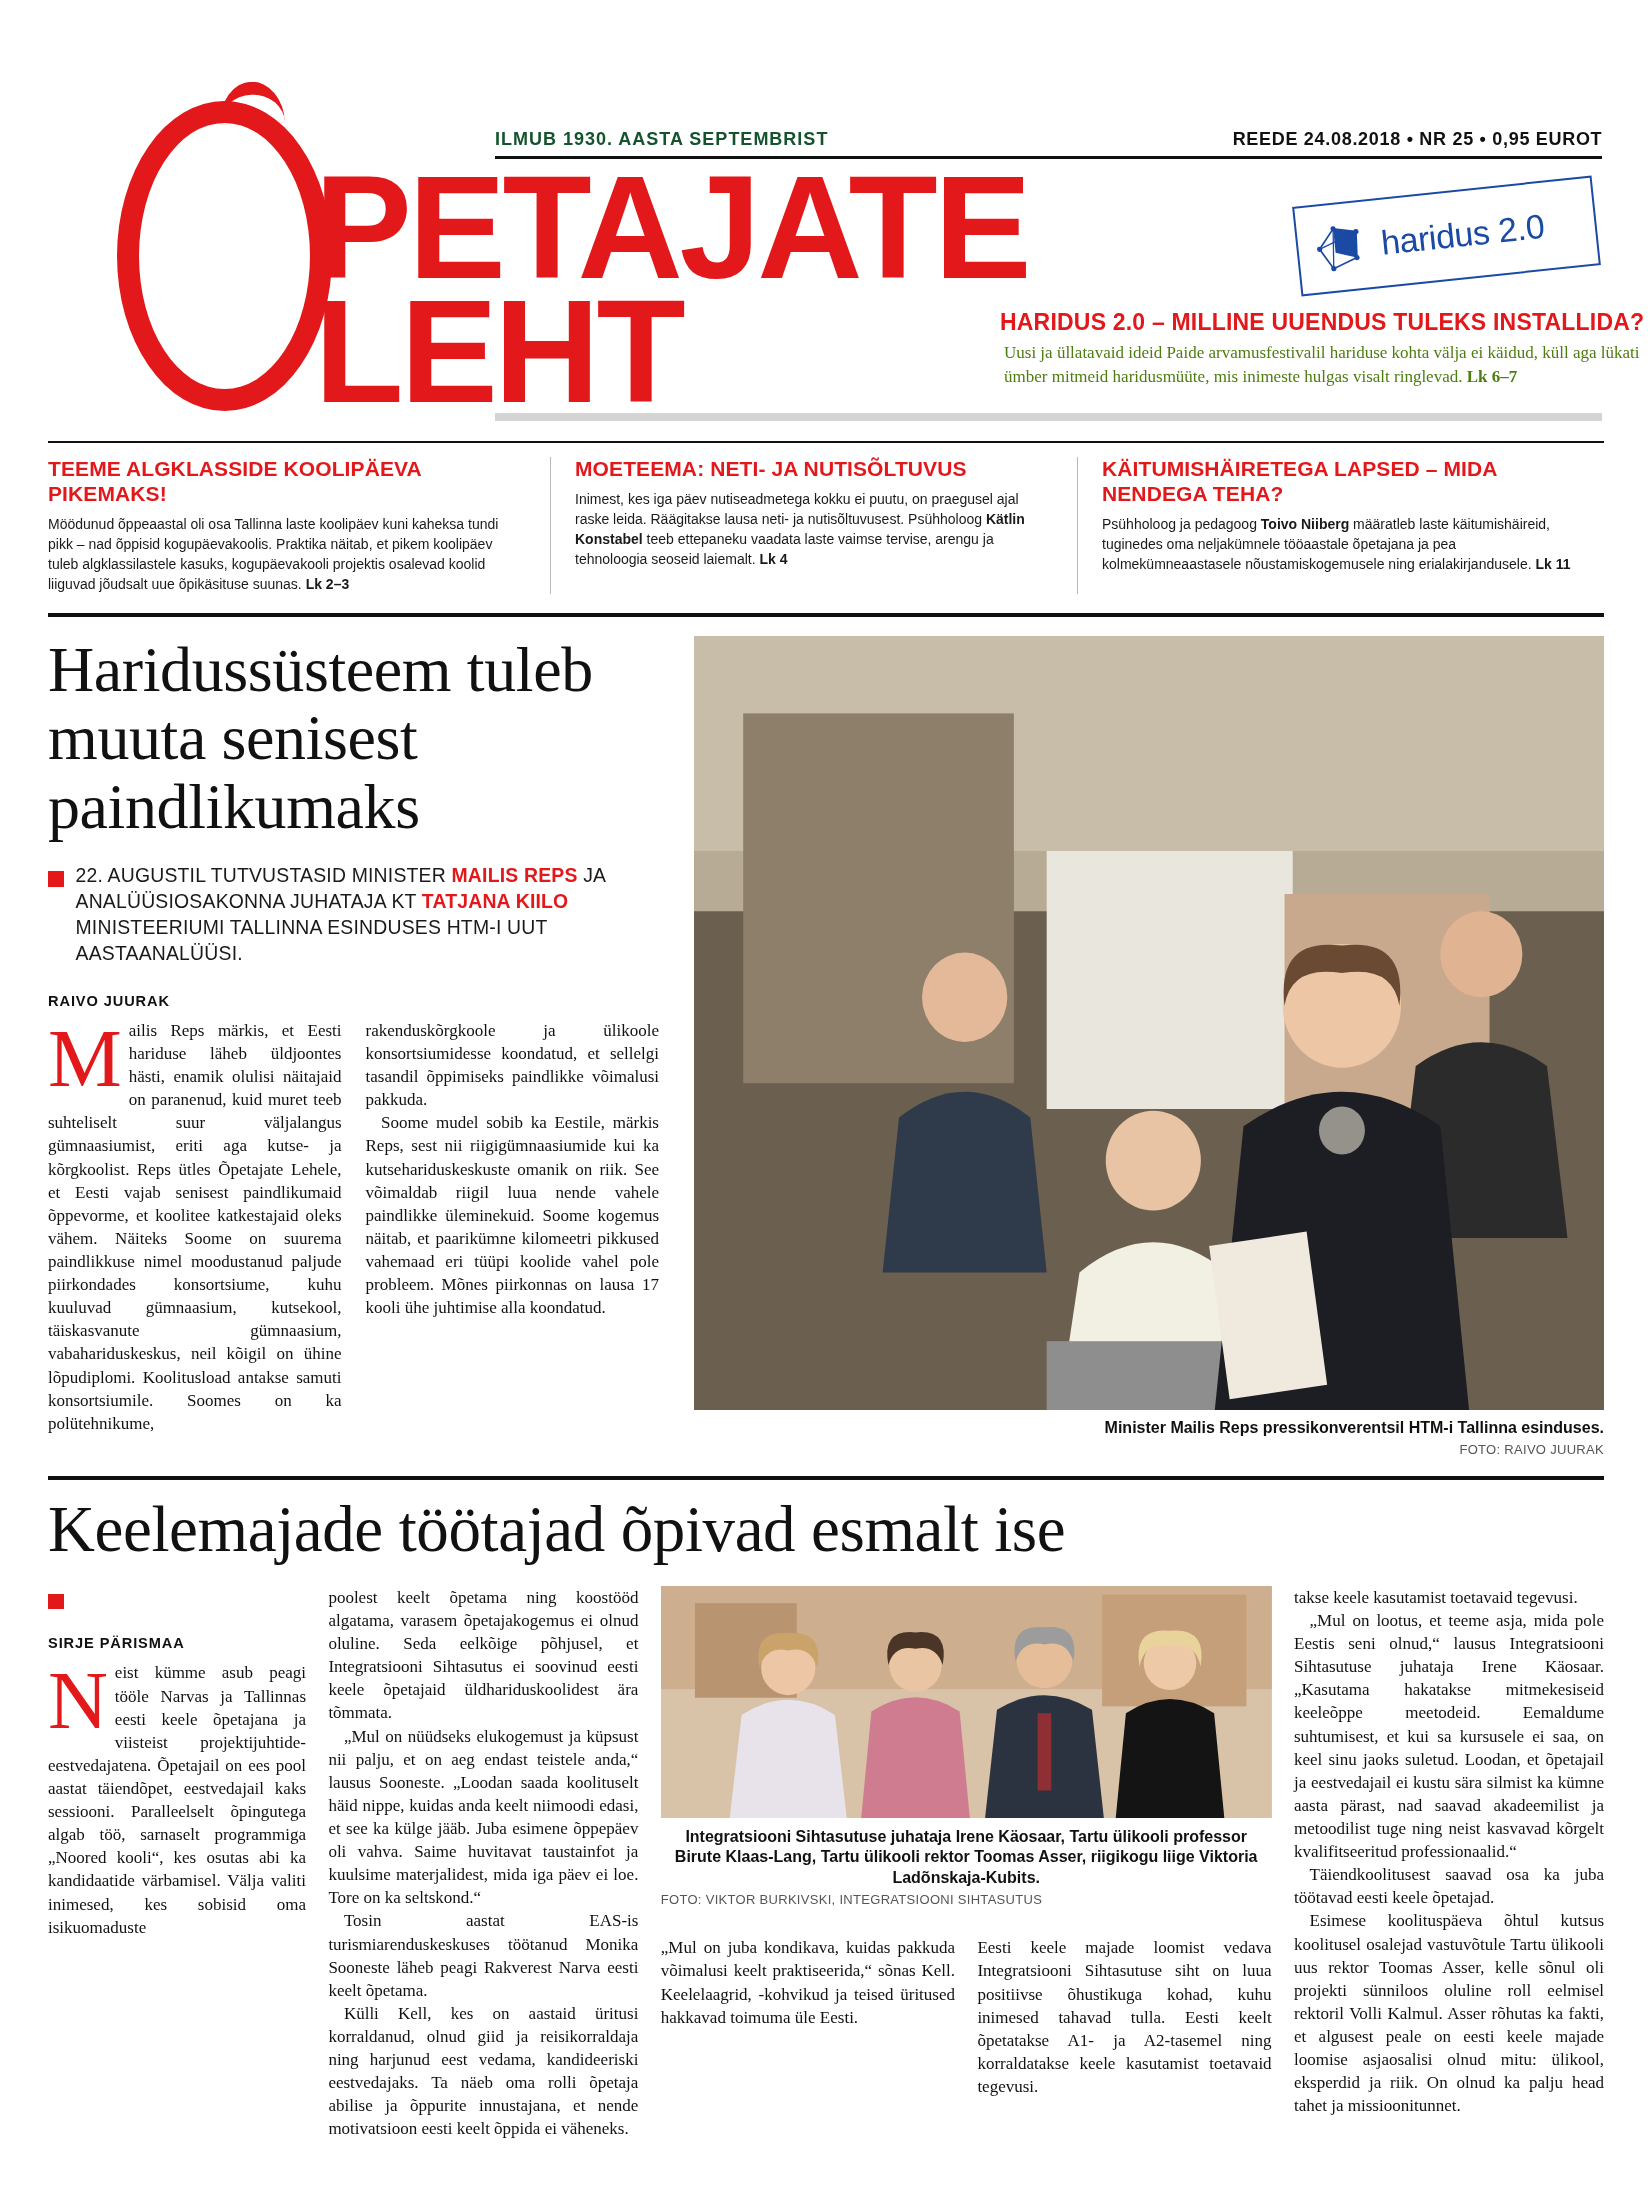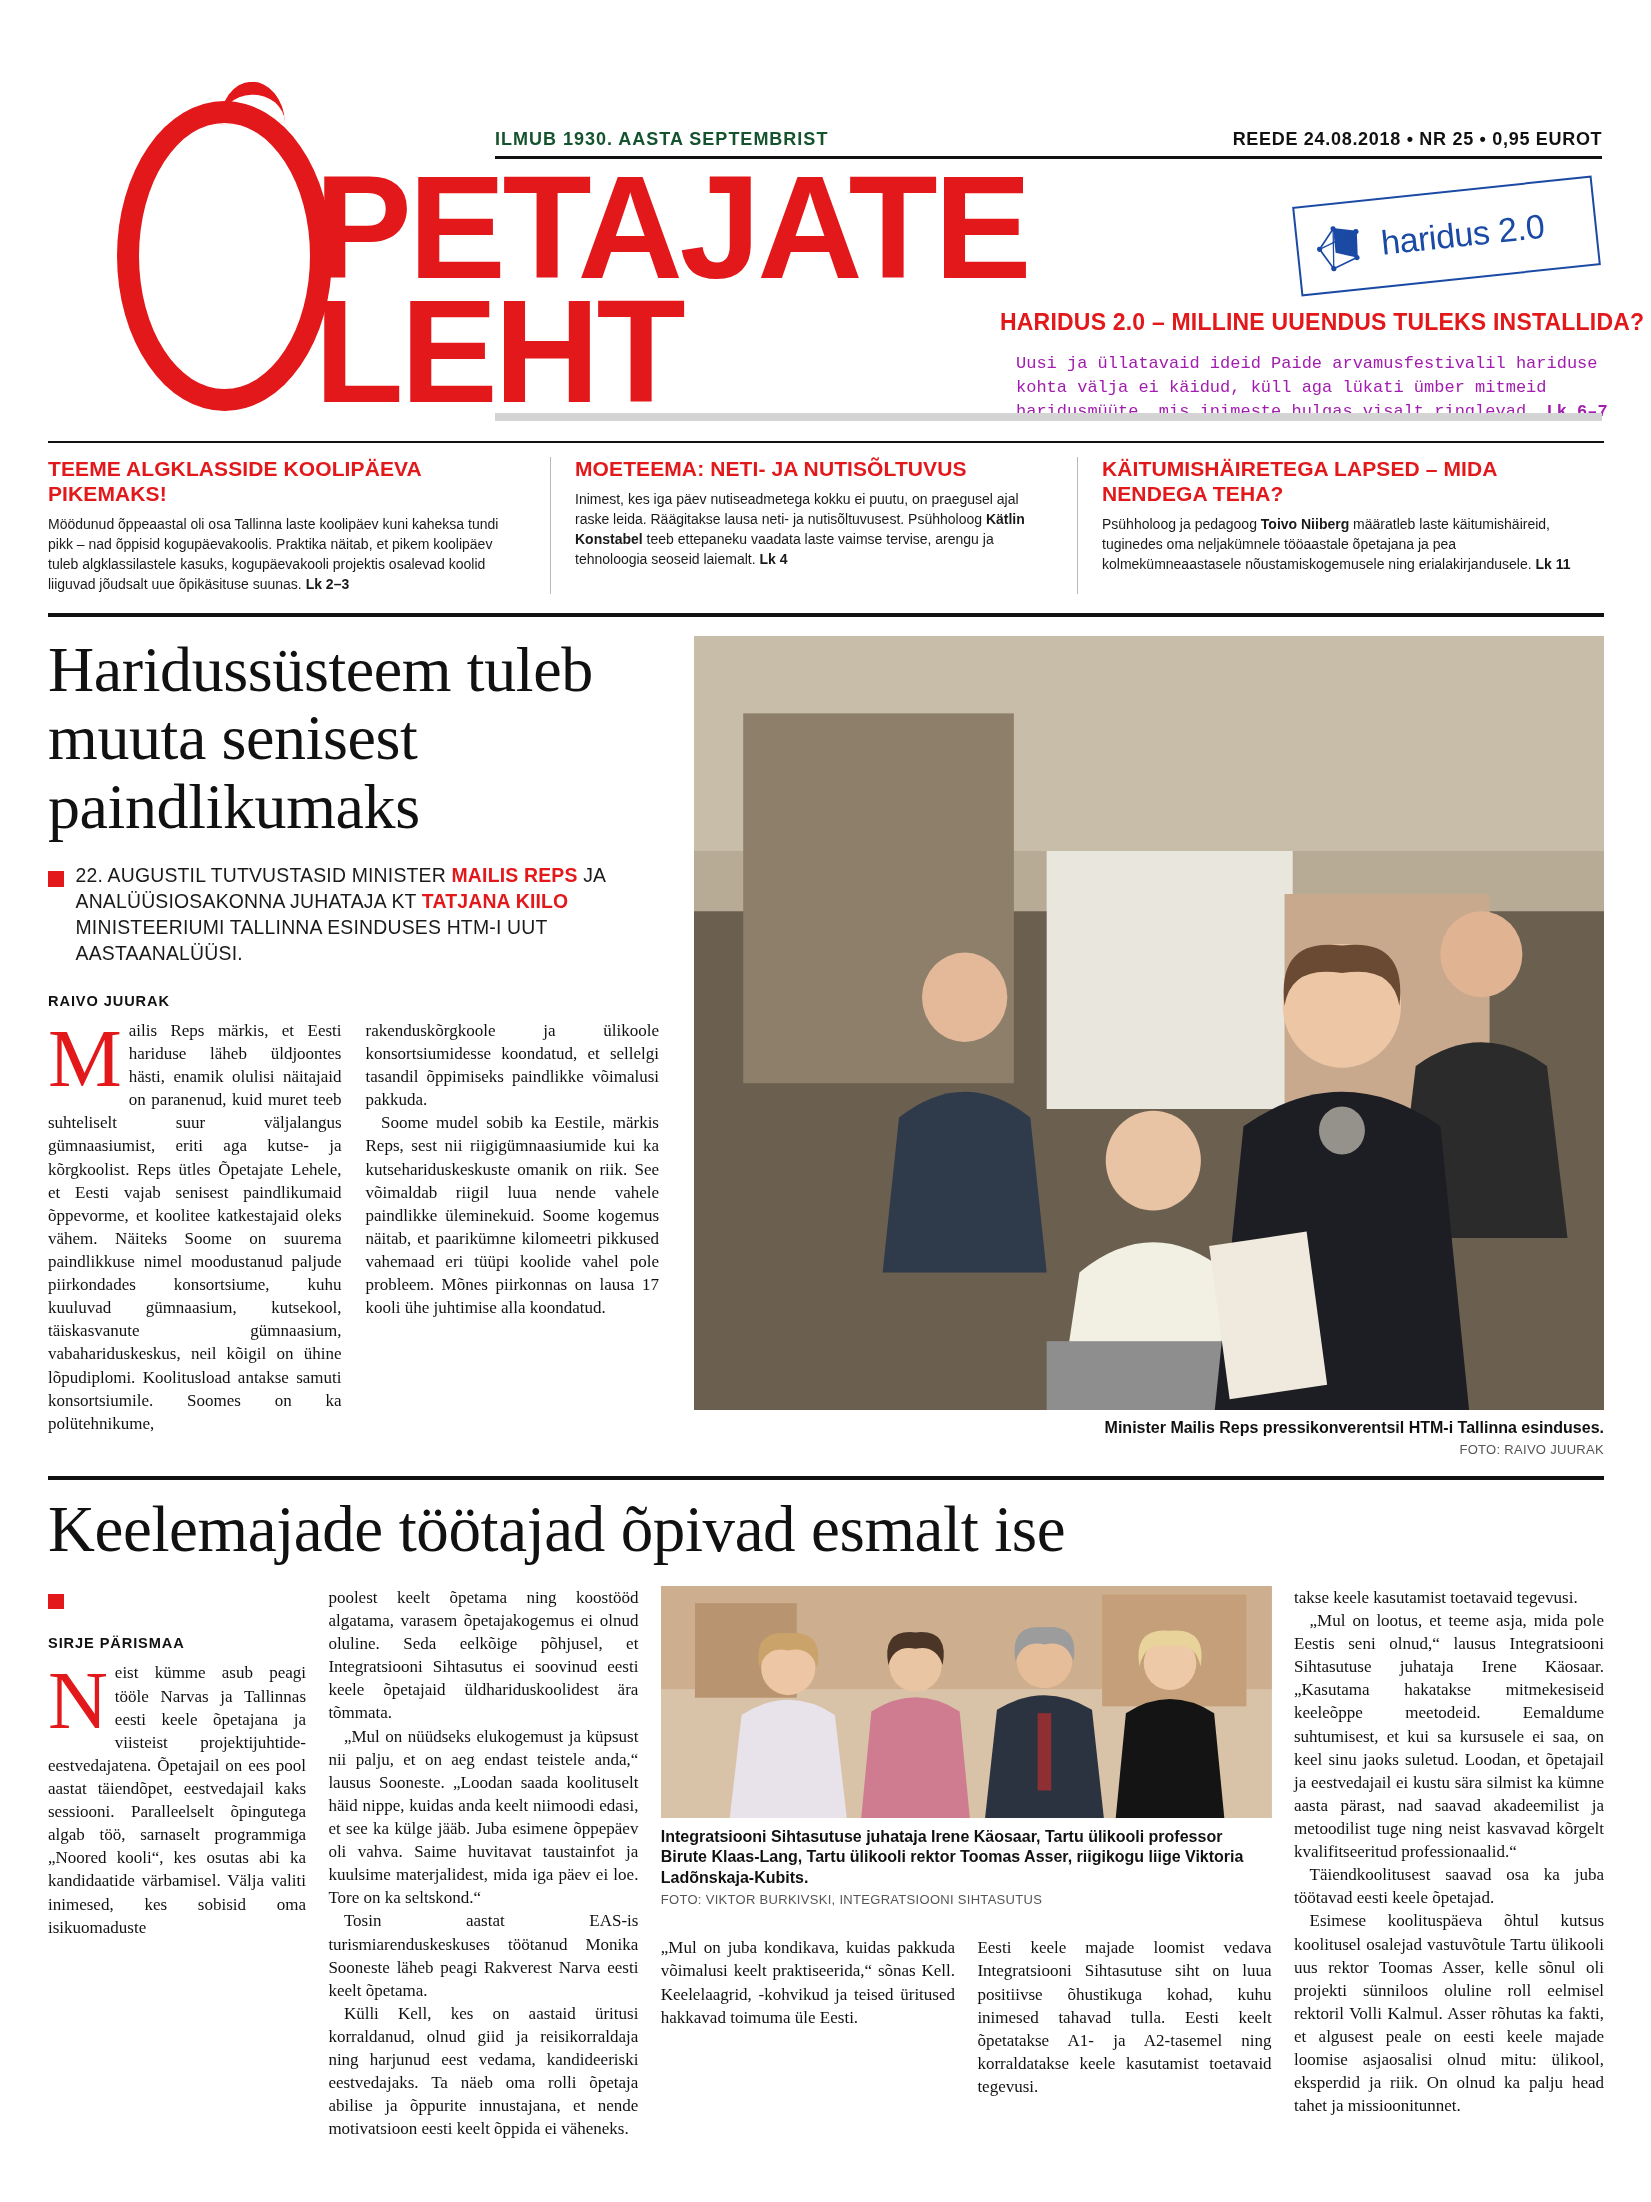--- a/index.html
+++ b/index.html
@@ -123,25 +123,25 @@
   .mh-promo h2 {
     margin: 0 0 5.2px 0;
     font-family: "Liberation Sans", sans-serif;
     font-size: 23px;
     line-height: 1.18;
     color: #e2181b;
     font-weight: bold;
     letter-spacing: 0.2px;
   }
   .mh-promo p {
-    margin: 16px;
-    font-family: Liberation Mono, monospace;
+    margin: 4px;
+    font-family: Liberation Serif, serif;
     font-size: 17px;
     line-height: 1.42;
-    color: #a21caf;
+    color: #4d7c0f;
   }
   .mh-promo p b { font-weight: bold; }
   .badge {
     position: absolute;
     right: 6.9px;
     top: 157px;
     width: 301px;
     height: 90px;
     background: #ffffff;
     border: 2.6px solid #1b4aa5;
@@ -507,21 +507,21 @@
               <path d="M248 146 q52 -33 104 0 l12 124 h-128 z" fill="#cf7c90"></path>
               <circle cx="452" cy="86" r="33" fill="#e6bd99"></circle>
               <path d="M452 48 q42 -4 34 40 q-8 -26 -34 -20 q-26 -6 -34 20 q-8 -44 34 -40z" fill="#9c9c9c"></path>
               <path d="M396 144 q56 -34 112 0 l14 126 h-140 z" fill="#2c3340"></path>
               <rect x="444" y="148" width="16" height="90" fill="#8d2f33"></rect>
               <circle cx="600" cy="90" r="31" fill="#eec9a8"></circle>
               <path d="M600 52 q44 -4 36 42 q-6 -30 -36 -24 q-30 -6 -36 24 q-8 -46 36 -42z" fill="#e8d49a"></path>
               <path d="M548 148 q52 -33 104 0 l12 122 h-128 z" fill="#141414"></path>
             </svg>
           </div>
-          <div class="caption" style="text-align:left;">Integratsiooni Sihtasutuse juhataja Irene Käosaar, Tartu ülikooli professor Birute Klaas-Lang, Tartu ülikooli rektor Toomas Asser, riigikogu liige Viktoria Ladõnskaja-Kubits.</div>
+          <div class="caption" style="text-align:center;">Integratsiooni Sihtasutuse juhataja Irene Käosaar, Tartu ülikooli professor Birute Klaas-Lang, Tartu ülikooli rektor Toomas Asser, riigikogu liige Viktoria Ladõnskaja-Kubits.</div>
           <div class="credit" style="text-align:left;">FOTO: VIKTOR BURKIVSKI, INTEGRATSIOONI SIHTASUTUS</div>
         </div>
 
         <div class="s2-bottom">
           <div>
             <p>„Mul on juba kondikava, kuidas pakkuda võimalusi keelt praktiseerida,“ sõnas Kell. Keelelaagrid, -kohvikud ja teised üritused hakkavad toimuma üle Eesti.</p>
           </div>
           <div>
             <p>Eesti keele majade loomist vedava Integratsiooni Sihtasutuse siht on luua positiivse õhustikuga kohad, kuhu inimesed tahavad tulla. Eesti keelt õpetatakse A1- ja A2-tasemel ning korraldatakse keele kasutamist toetavaid tegevusi.</p>
           </div>

